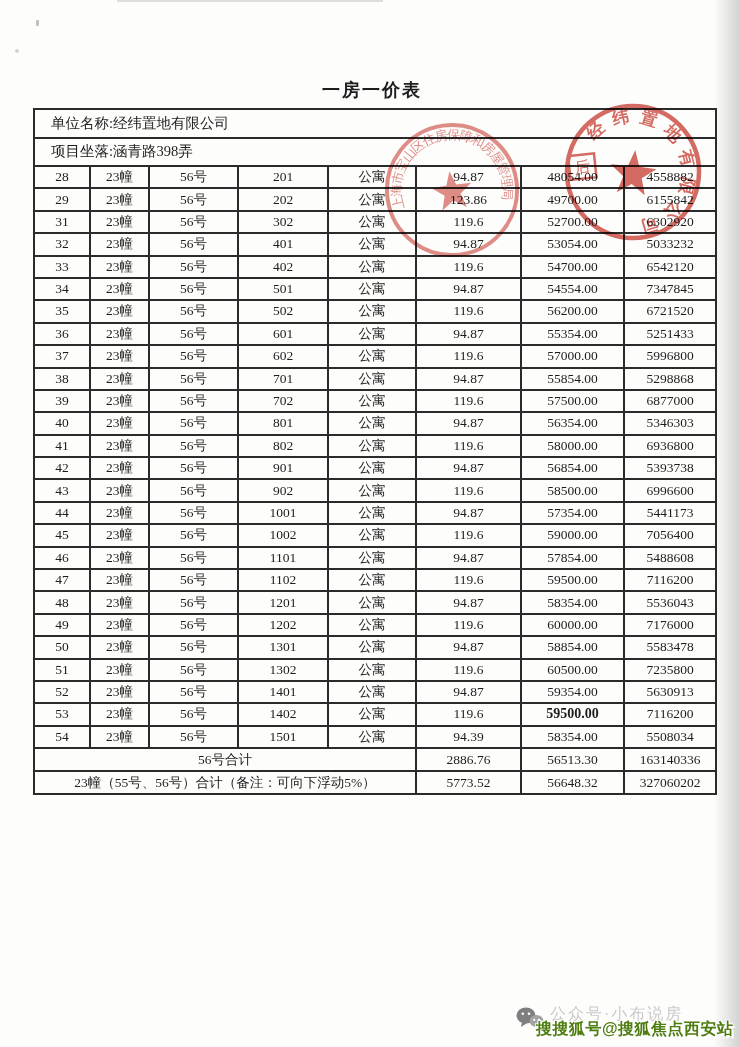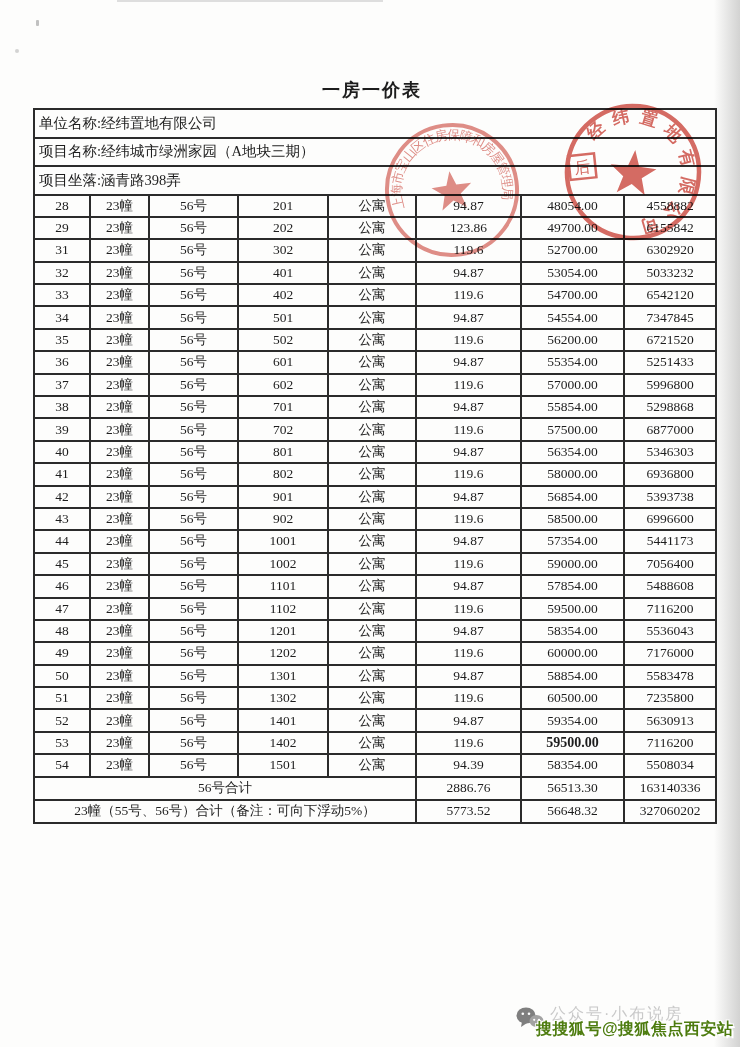--- a/index.html
+++ b/index.html
@@ -29,21 +29,21 @@
     border-collapse:collapse;table-layout:fixed;
     font-size:13.5px;
   }
   table.price-table td{
     border:2px solid #2b2b2b;
     text-align:center;vertical-align:middle;
     padding:0;line-height:1.05;
     overflow:hidden;white-space:nowrap;
   }
   tr.info-row td{
-    height:26.5px;text-align:left;padding-left:4px;font-size:14.5px;
+    height:26.5px;text-align:left;padding-left:16px;font-size:14.5px;
   }
   tr.data-row td{height:20.4px;}
   tr.summary-row td{height:21px;}
   td.bold-price{font-weight:bold;font-size:14px;}
 
   .stamp{position:absolute;pointer-events:none;mix-blend-mode:multiply;}
   .stamp-left{left:382px;top:120px;opacity:.6;transform:rotate(-8deg);}
   .stamp-right{left:563px;top:102px;opacity:.78;transform:rotate(6deg);}
 
   .footer-wm{position:absolute;pointer-events:none;}
@@ -81,23 +81,20 @@
     <col style="width:88px">
       <col style="width:105px">
       <col style="width:103px">
       <col style="width:92px">
   </colgroup>
   <tbody id="price-tbody">
     <tr class="info-row">
       <td colspan="8">单位名称:经纬置地有限公司</td>
     </tr>
     <tr class="info-row">
-      <td colspan="8">项目名称:经纬城市绿洲家园（A地块三期）</td>
-    </tr>
-    <tr class="info-row">
       <td colspan="8">项目坐落:涵青路398弄</td>
     </tr>
 
   <tr class="data-row">
         <td>28</td>
         <td>23幢</td>
         <td>56号</td>
         <td>201</td>
         <td>公寓</td>
         <td>94.87</td>

